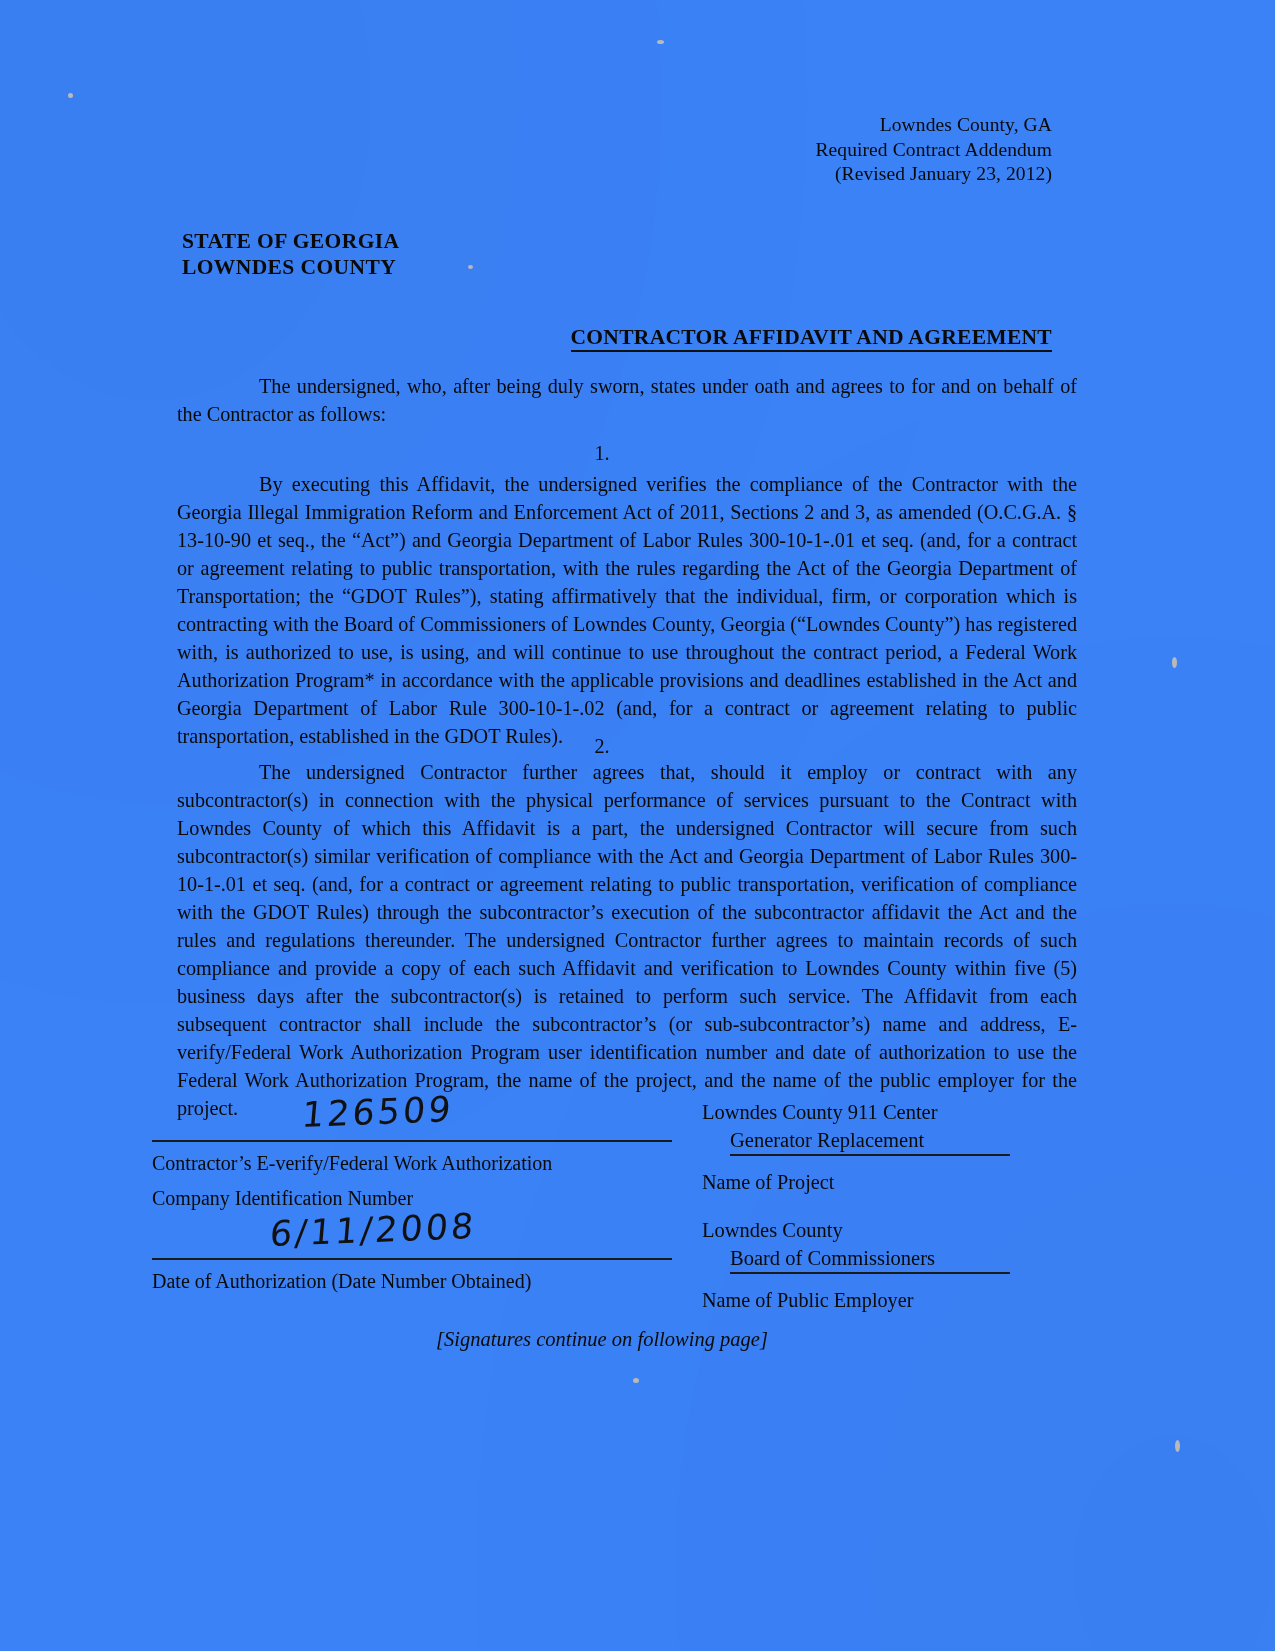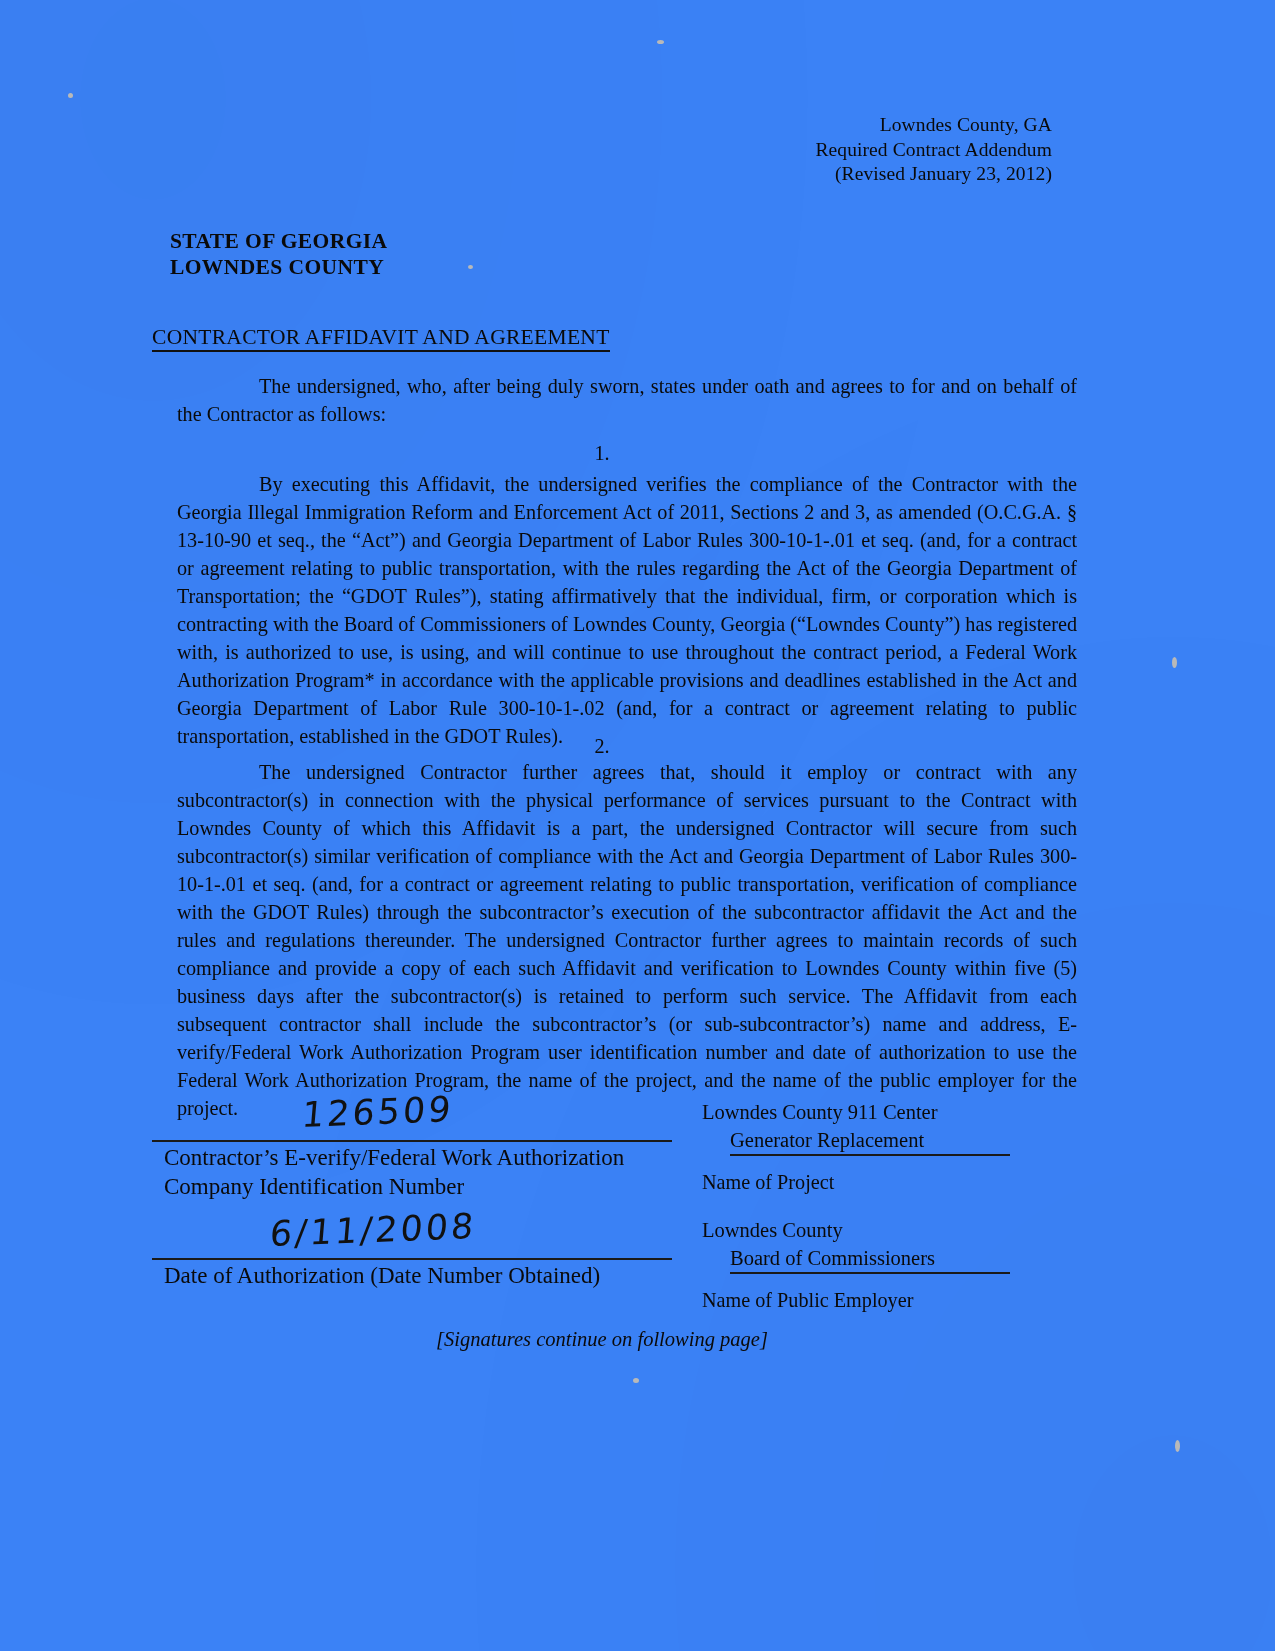--- a/index.html
+++ b/index.html
@@ -54,36 +54,36 @@
     text-align: right;
     font-size: 19.5px;
     line-height: 24.5px;
     letter-spacing: .1px;
   }
   .doc-header div { white-space: nowrap; }
 
   
   .state-block {
     position: absolute;
-    left: 18px;
+    left: 30px;
     top: 228px;
     font-weight: bold;
     font-size: 21.5px;
     line-height: 26px;
     letter-spacing: .4px;
   }
 
   
   .doc-title {
     position: absolute;
     left: 0;
     top: 325px;
     width: 900px;
-    text-align: left;
-    font-weight: normal;
+    text-align: right;
+    font-weight: bold;
     font-size: 21.5px;
     letter-spacing: .3px;
   }
   .doc-title span {
     border-bottom: 2px solid #111;
     padding-bottom: 1px;
   }
 
   
   .body-text {
@@ -148,24 +148,23 @@
     padding-left: 150px;
     overflow: visible;
     white-space: nowrap;
   }
   .rule {
     border-bottom: 2px solid #1a1a1a;
     height: 0;
     width: 520px;
   }
   .field-label {
-    font-size: 23px;
+    font-size: 20px;
     line-height: 27px;
-    padding-top: 2px;
-    margin-left: 12px;
+    padding-top: 8px;
   }
 
   .rc-value {
     font-size: 20.5px;
     line-height: 28px;
     white-space: nowrap;
   }
   .rc-value.underlined {
     border-bottom: 2px solid #1a1a1a;
     display: block;

